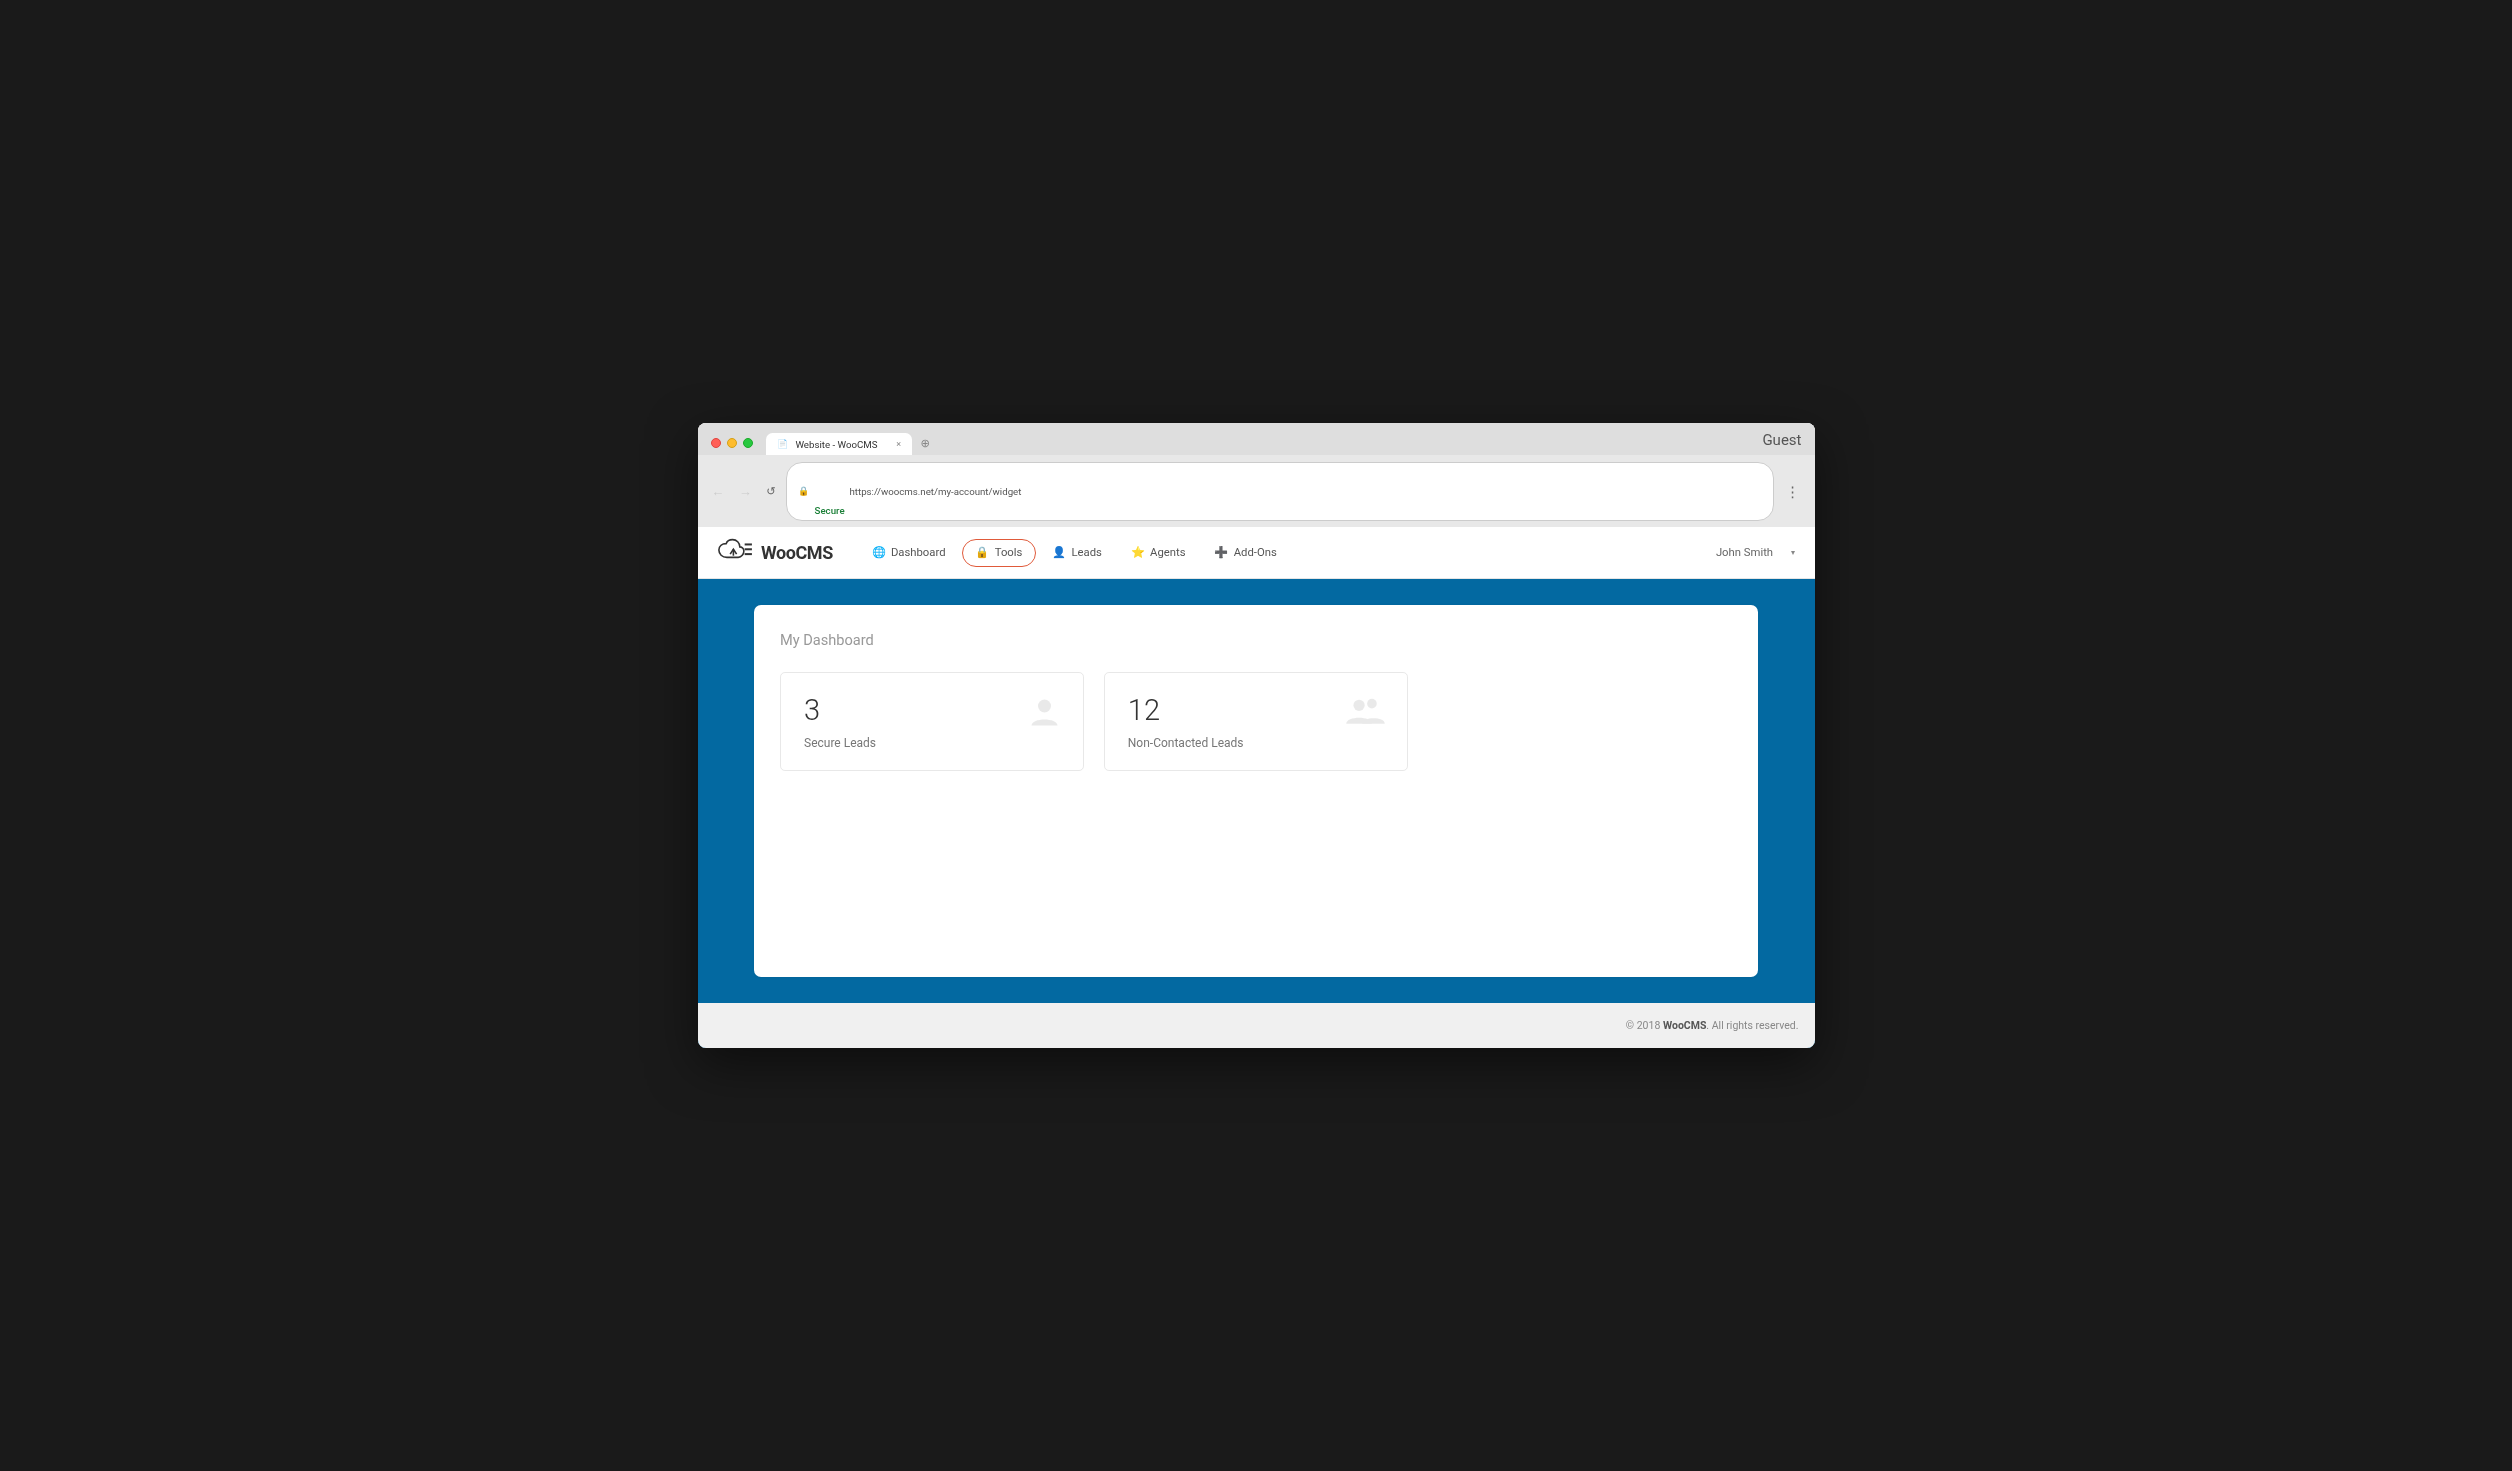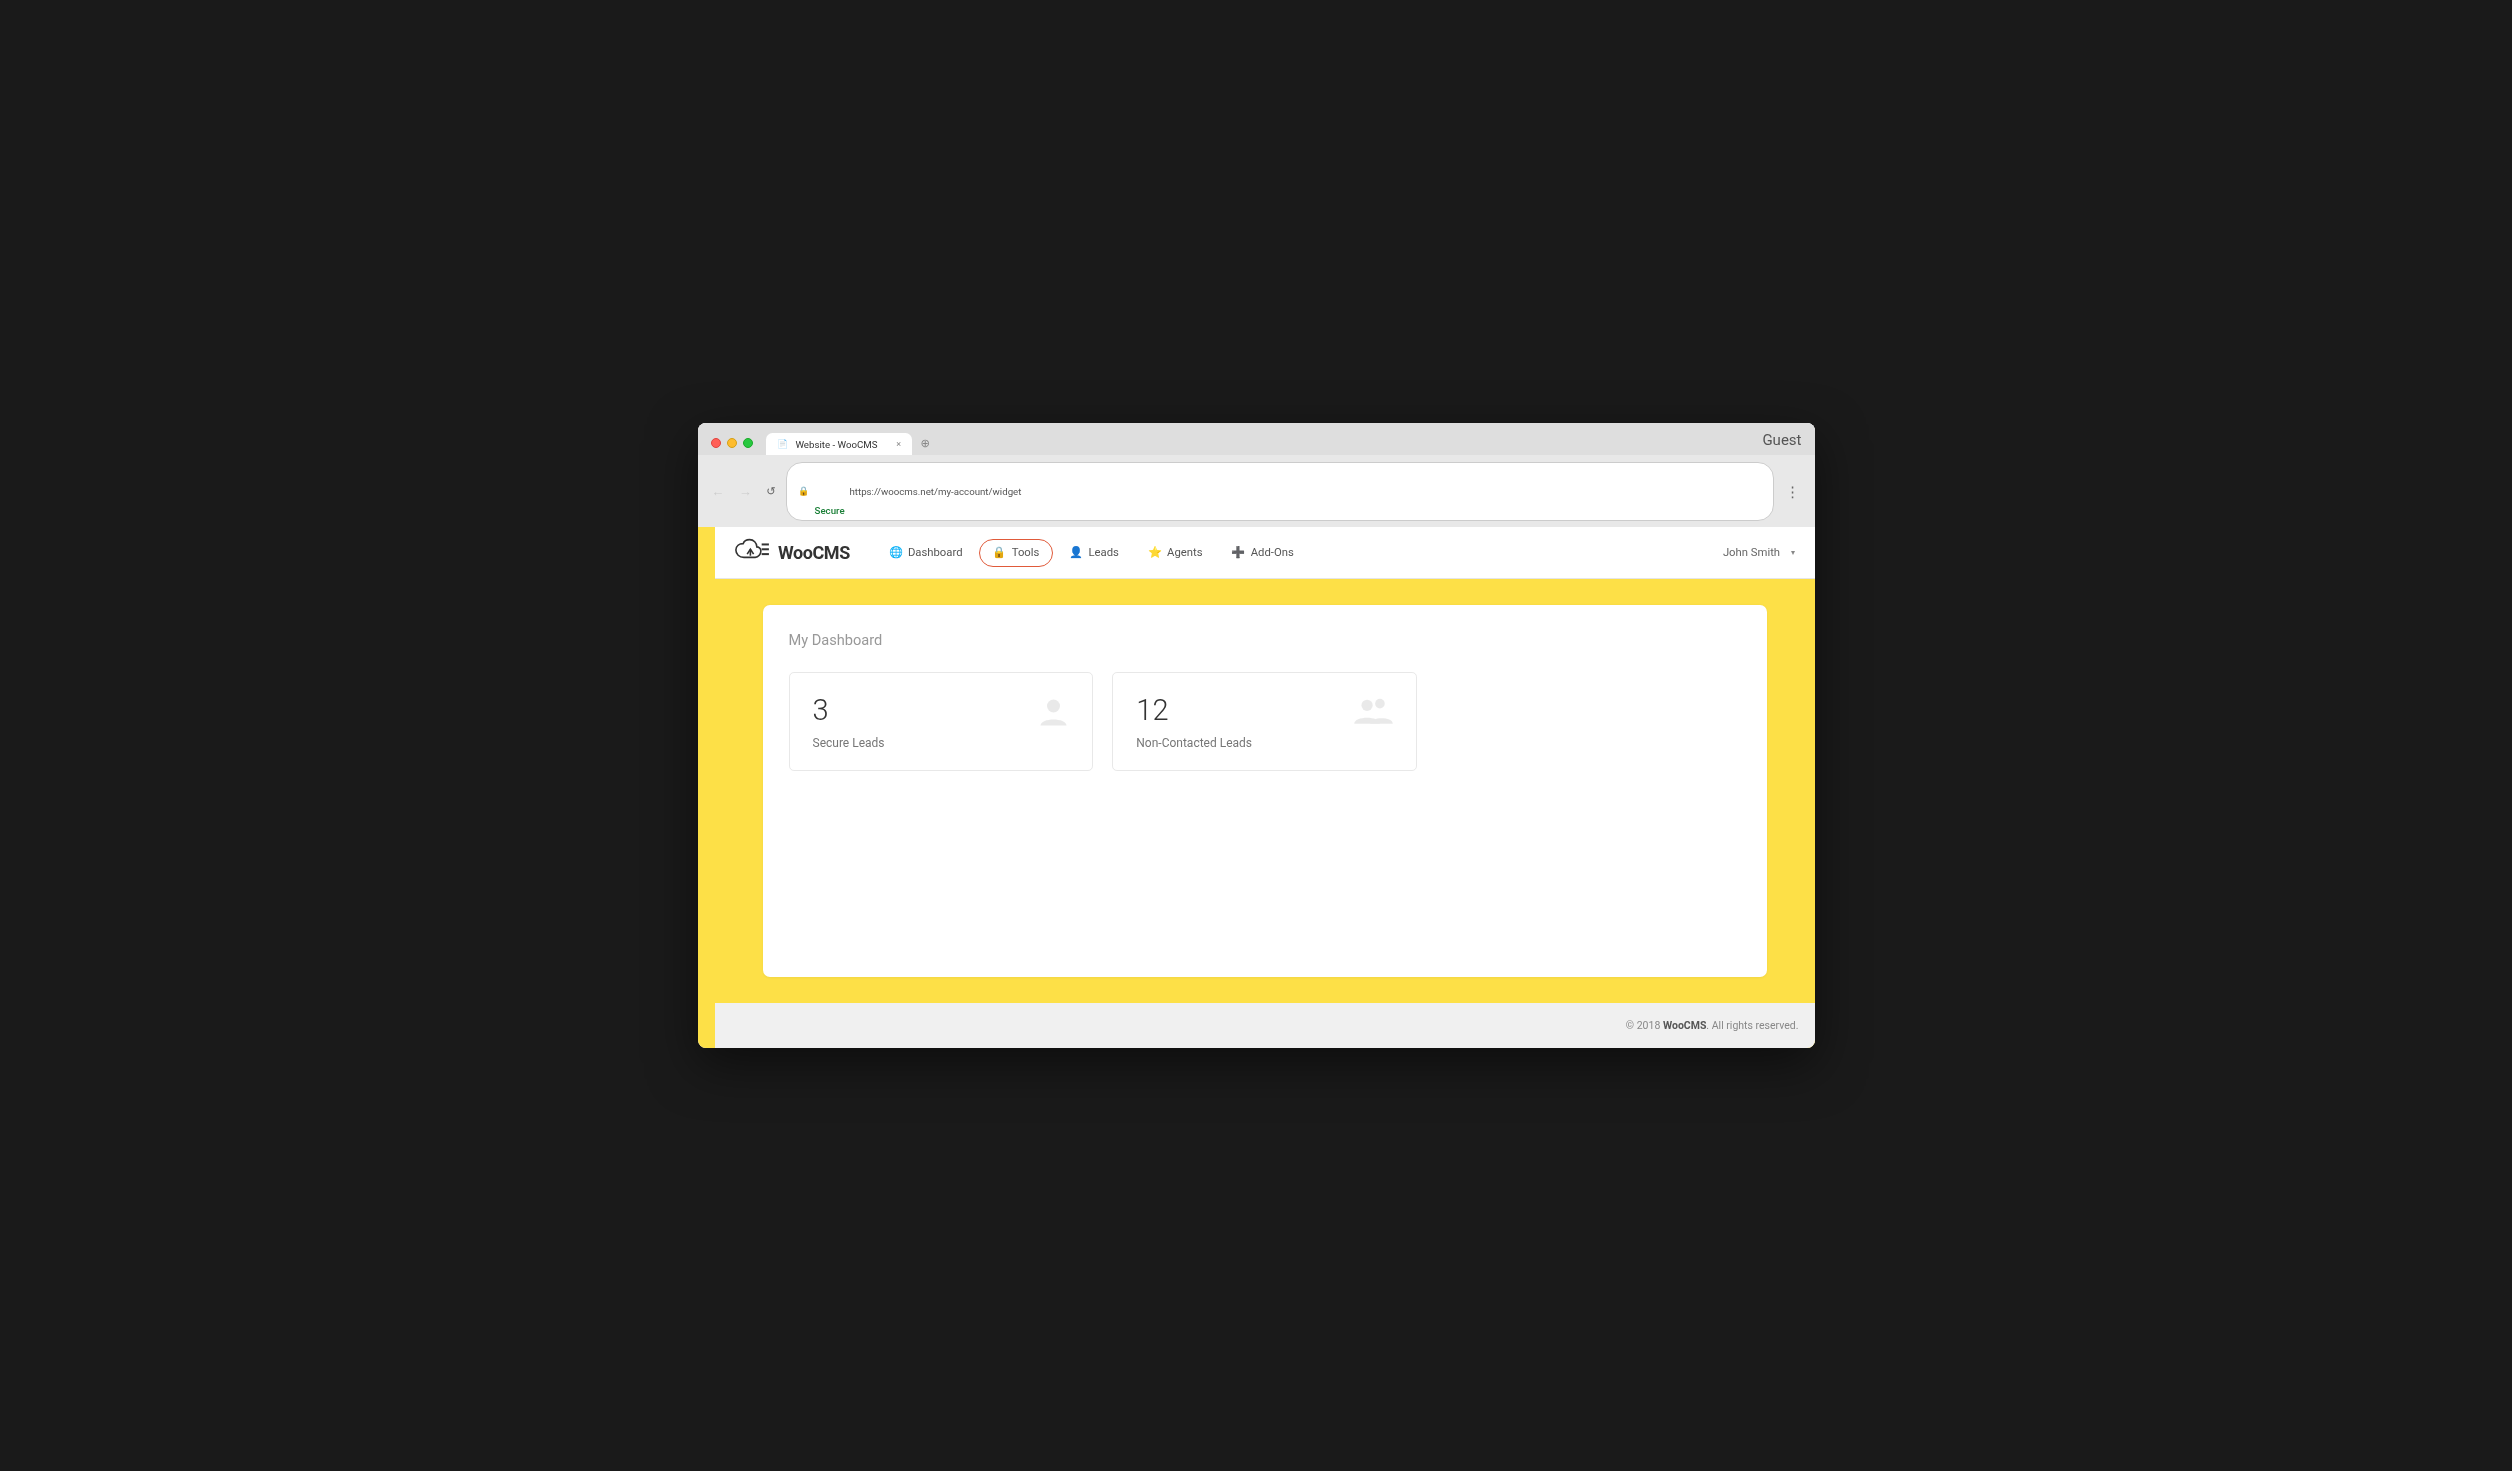--- a/index.html
+++ b/index.html
@@ -155,22 +155,21 @@
       background: none;
       border: none;
       color: #666;
       font-size: 14.6px;
       cursor: pointer;
       padding: 1.6px 4.9px;
     }
 
     
     .app-content {
-      background: #fde047;
-      padding-left: 17px;
+      background: #0369a1;
     }
 
     
     .navbar {
       background: #fff;
       display: flex;
       align-items: center;
       padding: 0 19.4px;
       border-bottom: 0.8px solid #e5e5e5;
       height: 52px;
@@ -217,21 +216,21 @@
 
     .nav-link.tools-link {
       border: 1.6px solid #e05a3a;
       border-radius: 16px;
       color: #555;
     }
 
     .nav-user {
       display: flex;
       align-items: center;
-      gap: 11px;
+      gap: 18px;
       font-size: 11.3px;
       color: #666;
       cursor: pointer;
       margin-left: auto;
     }
 
     .nav-user-chevron {
       font-size: 8px;
       color: #888;
     }

